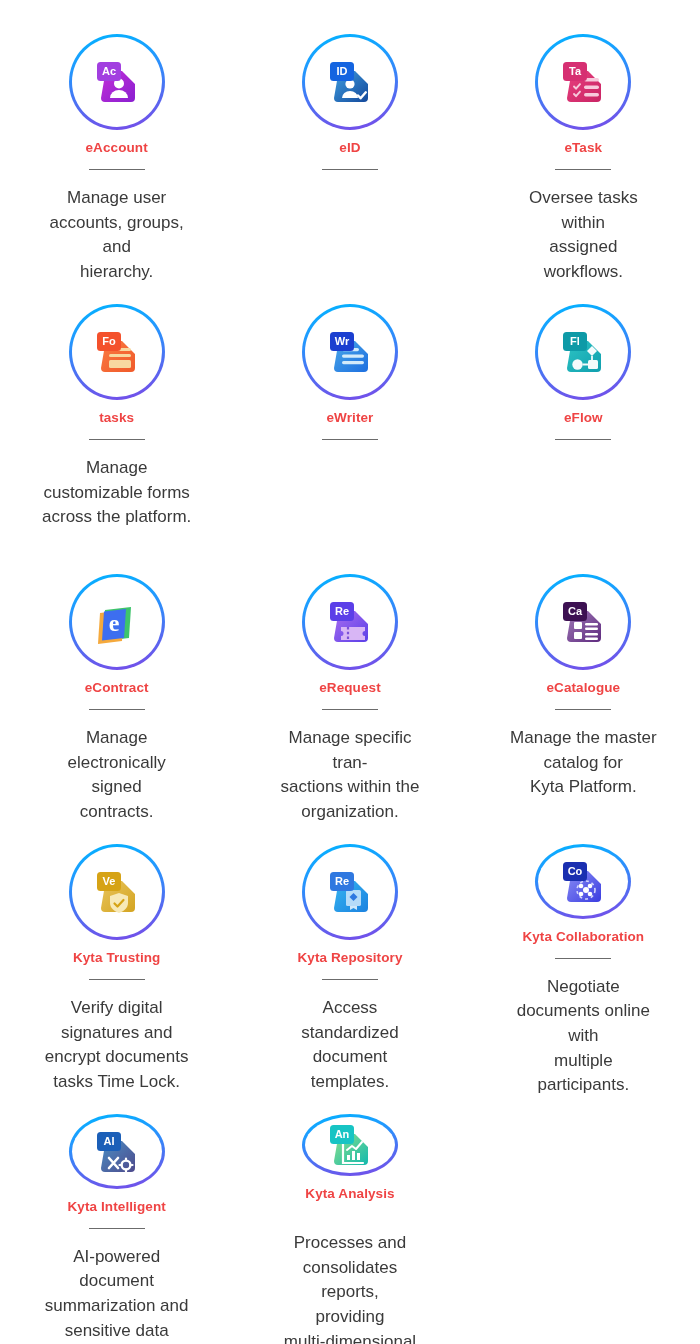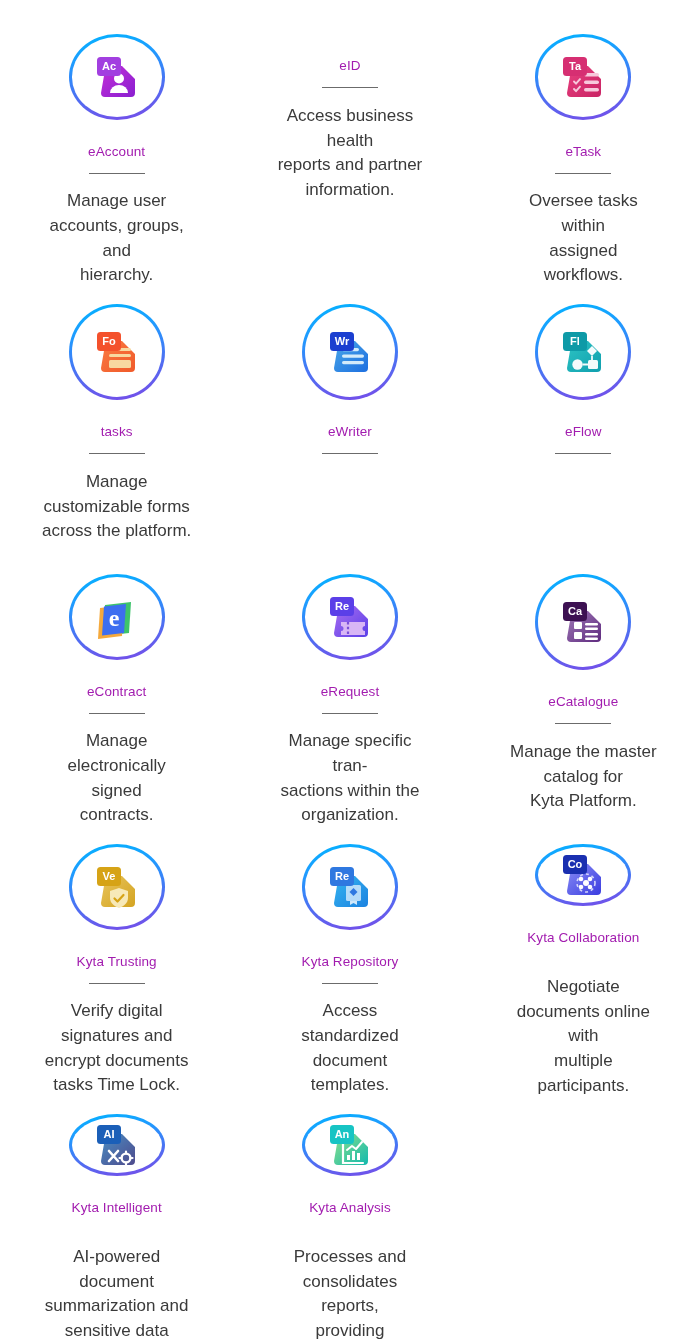--- a/index.html
+++ b/index.html
@@ -39,24 +39,24 @@
     width: 100%;
     height: 100%;
     border-radius: 50%;
     background: #ffffff;
     display: flex;
     align-items: center;
     justify-content: center;
   }
   .glyph { width: 56px; height: 56px; display: block; }
   .name {
-    margin-top: 24px;
+    margin-top: 10px;
     font-size: 13.5px;
-    font-weight: 400;
-    color: #a21caf;
+    font-weight: 700;
+    color: #ef4444;
     letter-spacing: .1px;
   }
   .rule {
     width: 56px;
     height: 1px;
     background: #6b6b6b;
     margin: 14px 0 16px 0;
   }
   .desc {
     font-size: 17px;
@@ -88,25 +88,40 @@
    </svg>
        </div>
      </div>
      <div class="name">eAccount</div>
      <div class="rule"></div>
      <div class="desc">Manage user
 accounts, groups, and
 hierarchy.</div>
     </div>
     <div class="card">
+      <div class="ring">
+       <div class="ring-inner">
+         <svg class="glyph" viewBox="0 0 56 56">
+     <defs>
+              <linearGradient id="gidd" x1="0" y1="0" x2="1" y2="1">
+      <stop offset="0" stop-color="#3f9ee0"></stop>
+                <stop offset="1" stop-color="#14499b"></stop>
+    </linearGradient>
+            </defs>
+    <path d="M16 21 a4 4 0 0 1 4 -4 h13 l13 13 v14 a4 4 0 0 1 -4 4 h-26 a4 4 0 0 1 -4 -4 z" fill="url(#gidd)"></path>
+     <circle cx="28" cy="30" r="4.6" fill="#fff"></circle>
+     <path d="M20 44 a8 7 0 0 1 16 0 z" fill="#fff"></path>
+     <path d="M36 41.5 l2.6 2.8 l5.2 -6" stroke="#fff" stroke-width="2.4" fill="none" stroke-linecap="round" stroke-linejoin="round"></path>
+     <rect x="8" y="8" width="24" height="19" rx="3.5" fill="#1464e0"></rect>
+    <text x="20" y="21.35" font-family="Liberation Sans, sans-serif" font-size="11" font-weight="bold" fill="#ffffff" text-anchor="middle">ID</text>
+   </svg>
+       </div>
+     </div>
      <div class="name">eID</div>
      <div class="rule"></div>
-     <div class="desc">Access business health
-reports and partner
-information.</div>
     </div>
     <div class="card">
       <div class="ring">
        <div class="ring-inner">
          <svg class="glyph" viewBox="0 0 56 56">
      <defs>
               <linearGradient id="gtad" x1="0" y1="0" x2="1" y2="1">
       <stop offset="0" stop-color="#e8407f"></stop>
                 <stop offset="1" stop-color="#c92464"></stop>
     </linearGradient>

